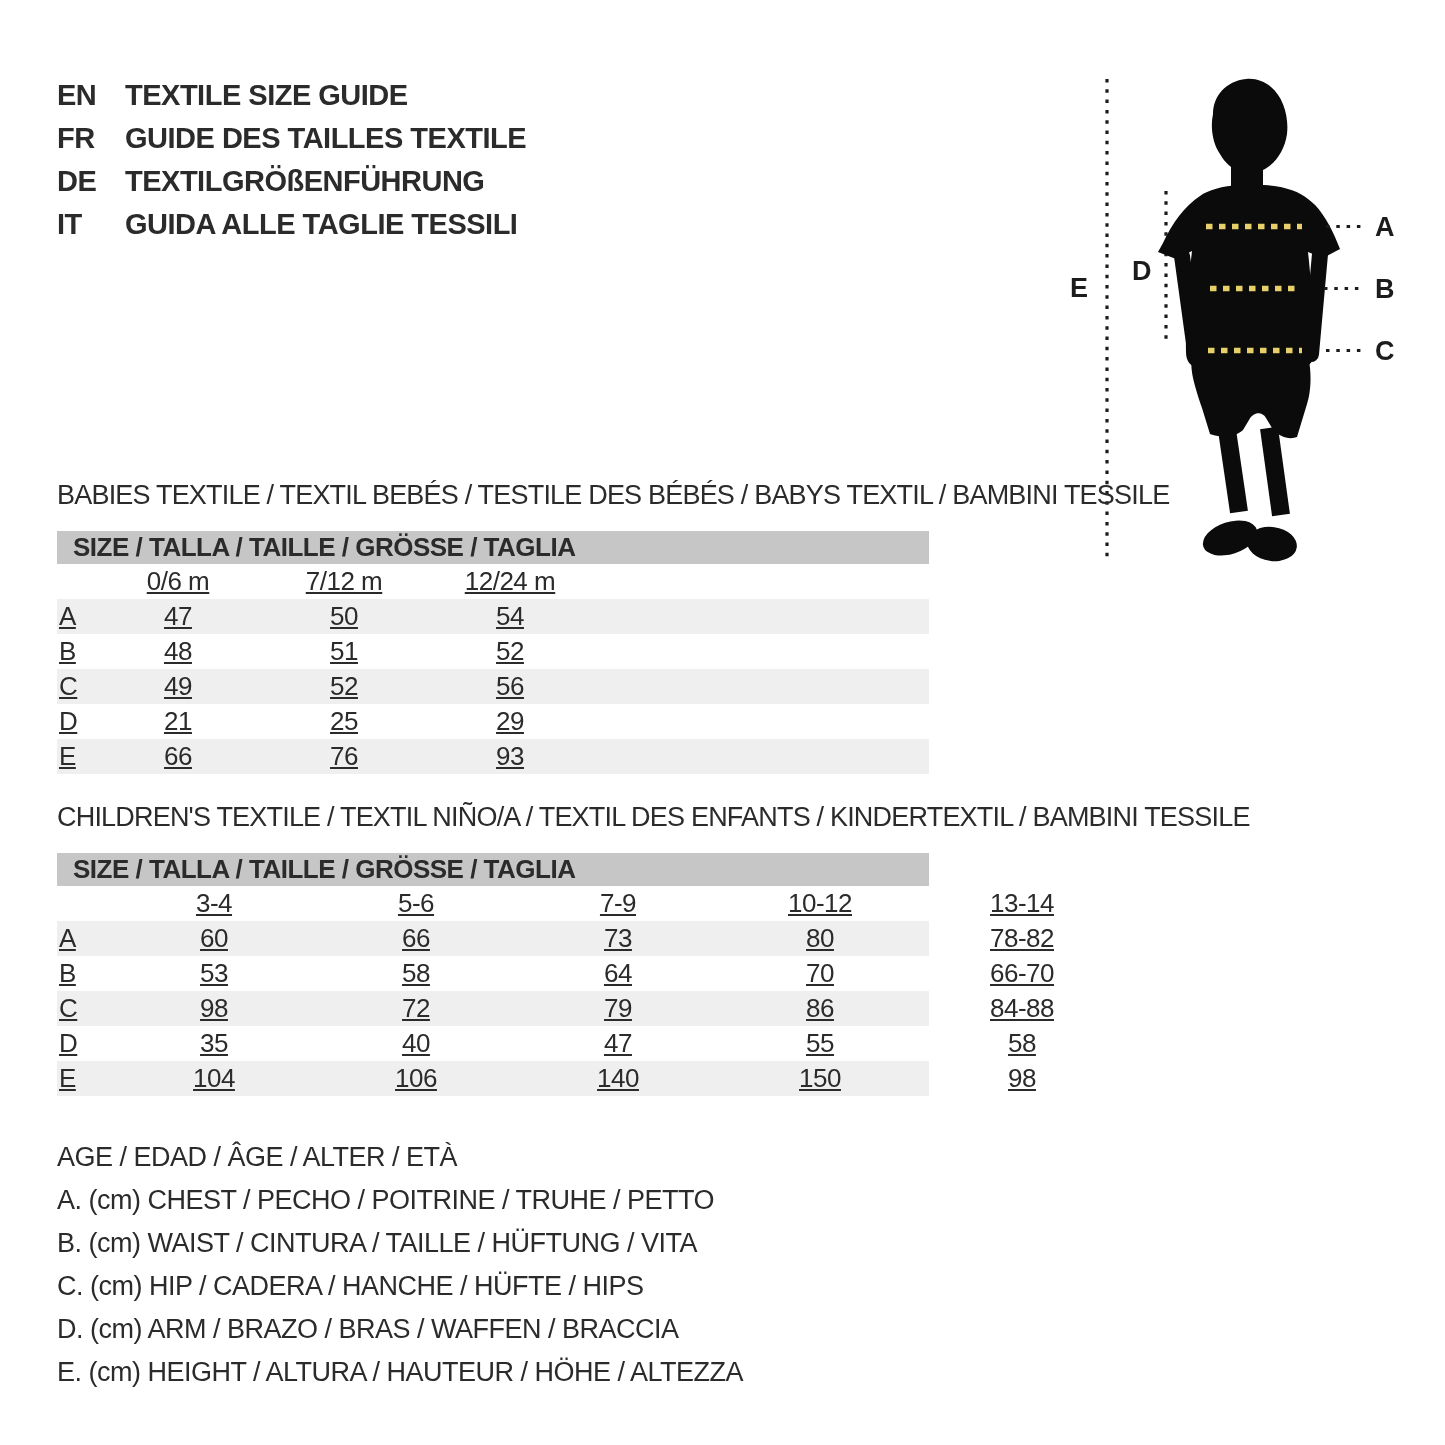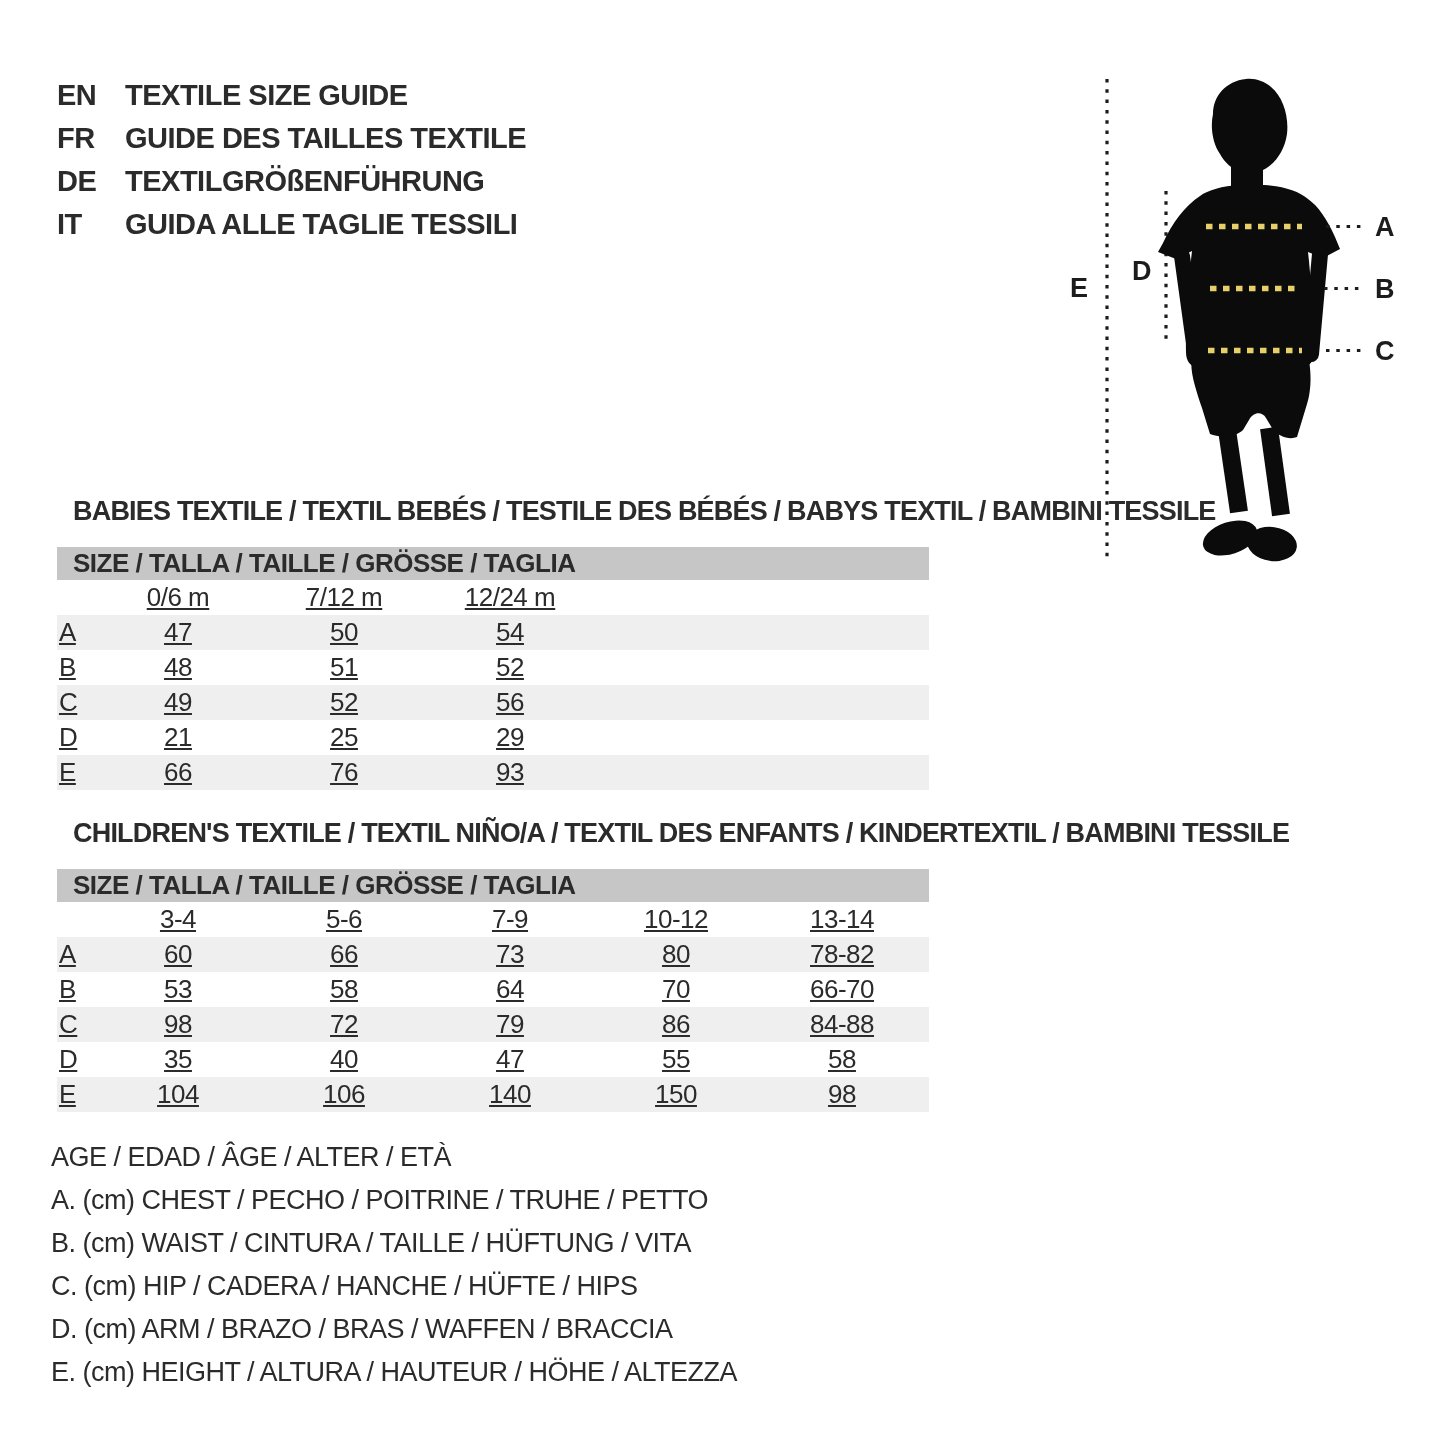--- a/index.html
+++ b/index.html
@@ -14,31 +14,31 @@
   .lang-label{font-size:29px;font-weight:700;letter-spacing:-0.5px;white-space:nowrap;}
   
   .figure{position:absolute;left:1050px;top:60px;width:395px;height:540px;}
   .dots{stroke:#1c1c1c;stroke-width:3.2;stroke-dasharray:3.5 6.8;fill:none;}
   .ydash{stroke:#e7d06a;stroke-width:5.5;stroke-dasharray:6.5 6.5;fill:none;}
   .svg-lbl{font-family:"Liberation Sans","DejaVu Sans",sans-serif;font-size:27px;font-weight:700;fill:#1c1c1c;letter-spacing:-0.5px;}
   .sil{fill:#0b0b0b;}
   .sil-stroke{stroke:#0b0b0b;fill:none;}
   
   .table-block{position:absolute;left:57px;width:872px;}
-  .tbl-title{margin:16px;font-size:27px;font-weight:700;letter-spacing:-0.8px;line-height:28px;white-space:nowrap;}
+  .tbl-title{margin:0;font-size:27px;font-weight:400;letter-spacing:-0.8px;line-height:28px;white-space:nowrap;}
   .size-bar{margin-top:22px;height:33px;line-height:33px;background:#c6c6c6;
     font-size:26px;font-weight:700;letter-spacing:-0.5px;padding-left:16px;box-sizing:border-box;}
   .trow{display:grid;height:35px;line-height:35px;font-size:26px;letter-spacing:-0.5px;text-decoration:underline;}
   .cols3{grid-template-columns:38px 166px 166px 166px 1fr;}
-  .cols5{grid-template-columns:38px 166px 166px 166px 166px 166px 1fr;}
+  .cols5{grid-template-columns:38px 166px 166px 166px 166px 166px 1fr;gap:36px;}
   .stripe{background:#efefef;}
   .letter{padding-left:2px;text-align:left;}
   .val{text-align:center;}
   
-  .legend{position:absolute;left:51px;top:1136px;}
+  .legend{position:absolute;left:57px;top:1136px;}
   .legend-line{height:43px;line-height:43px;font-size:27px;letter-spacing:-0.5px;white-space:nowrap;}
 </style>
 </head>
 <body>
 
 <div class="canvas">
 
   <div class="lang-block">
     <div class="lang-row">
       <span class="lang-code">EN</span>

